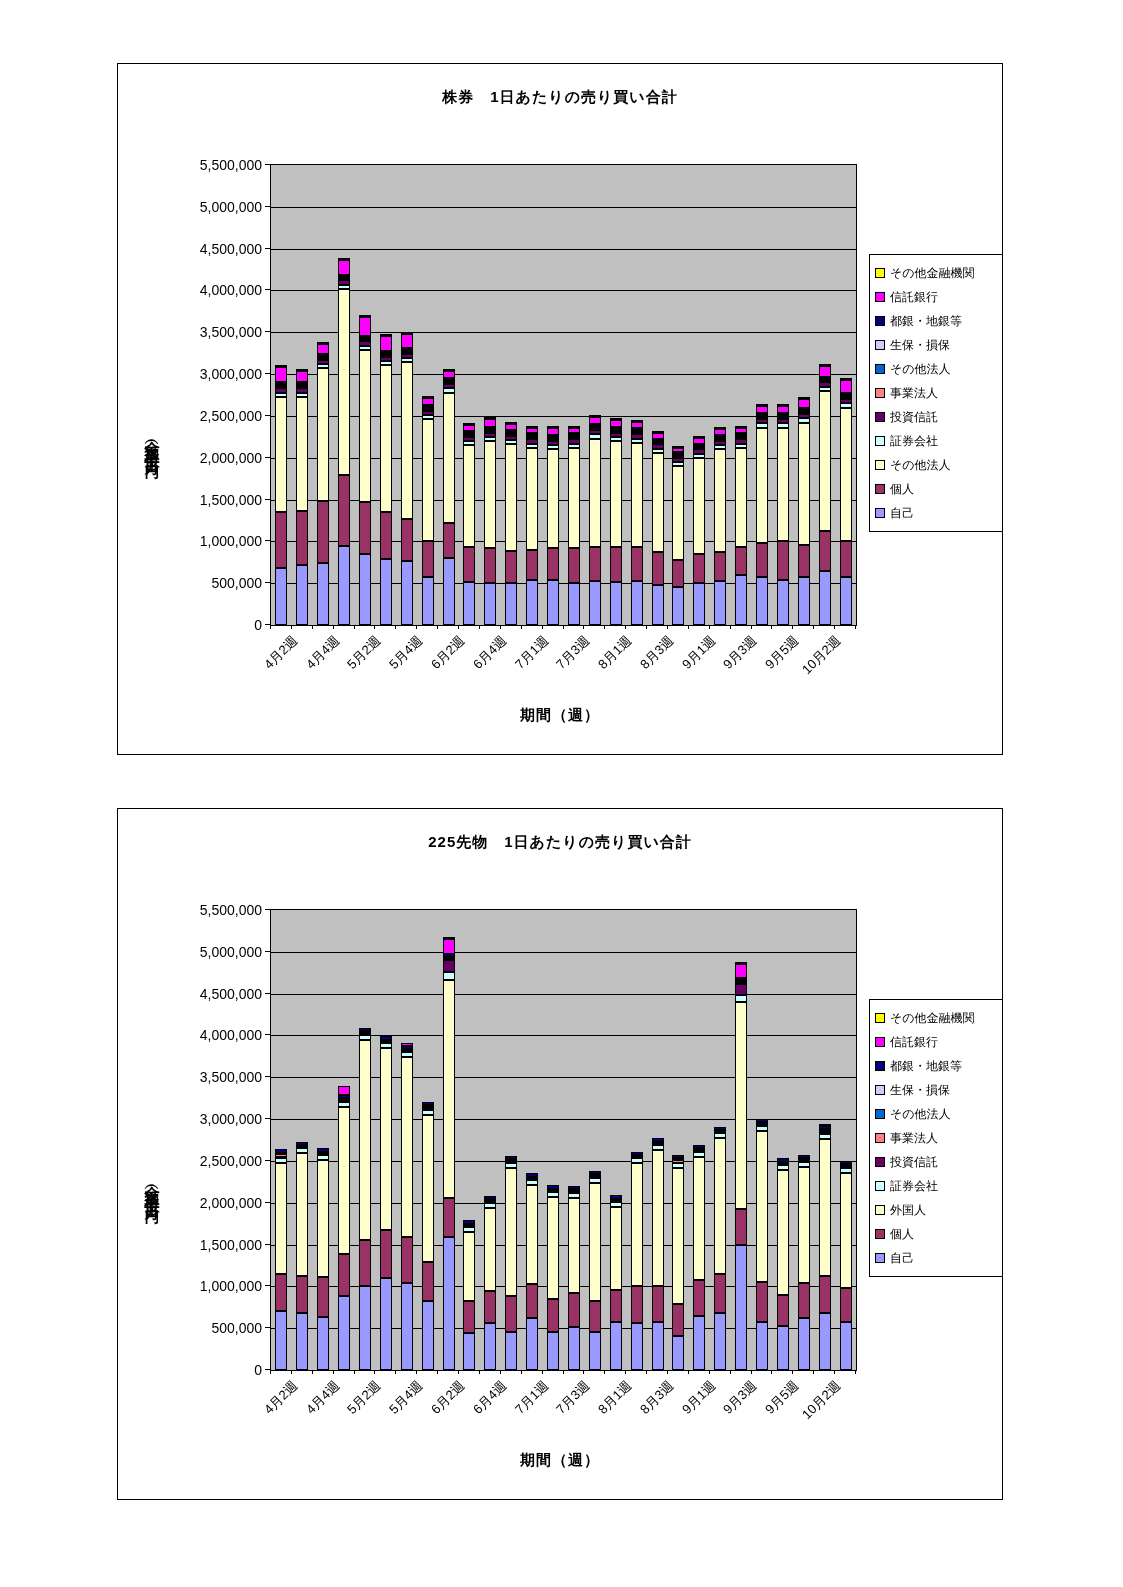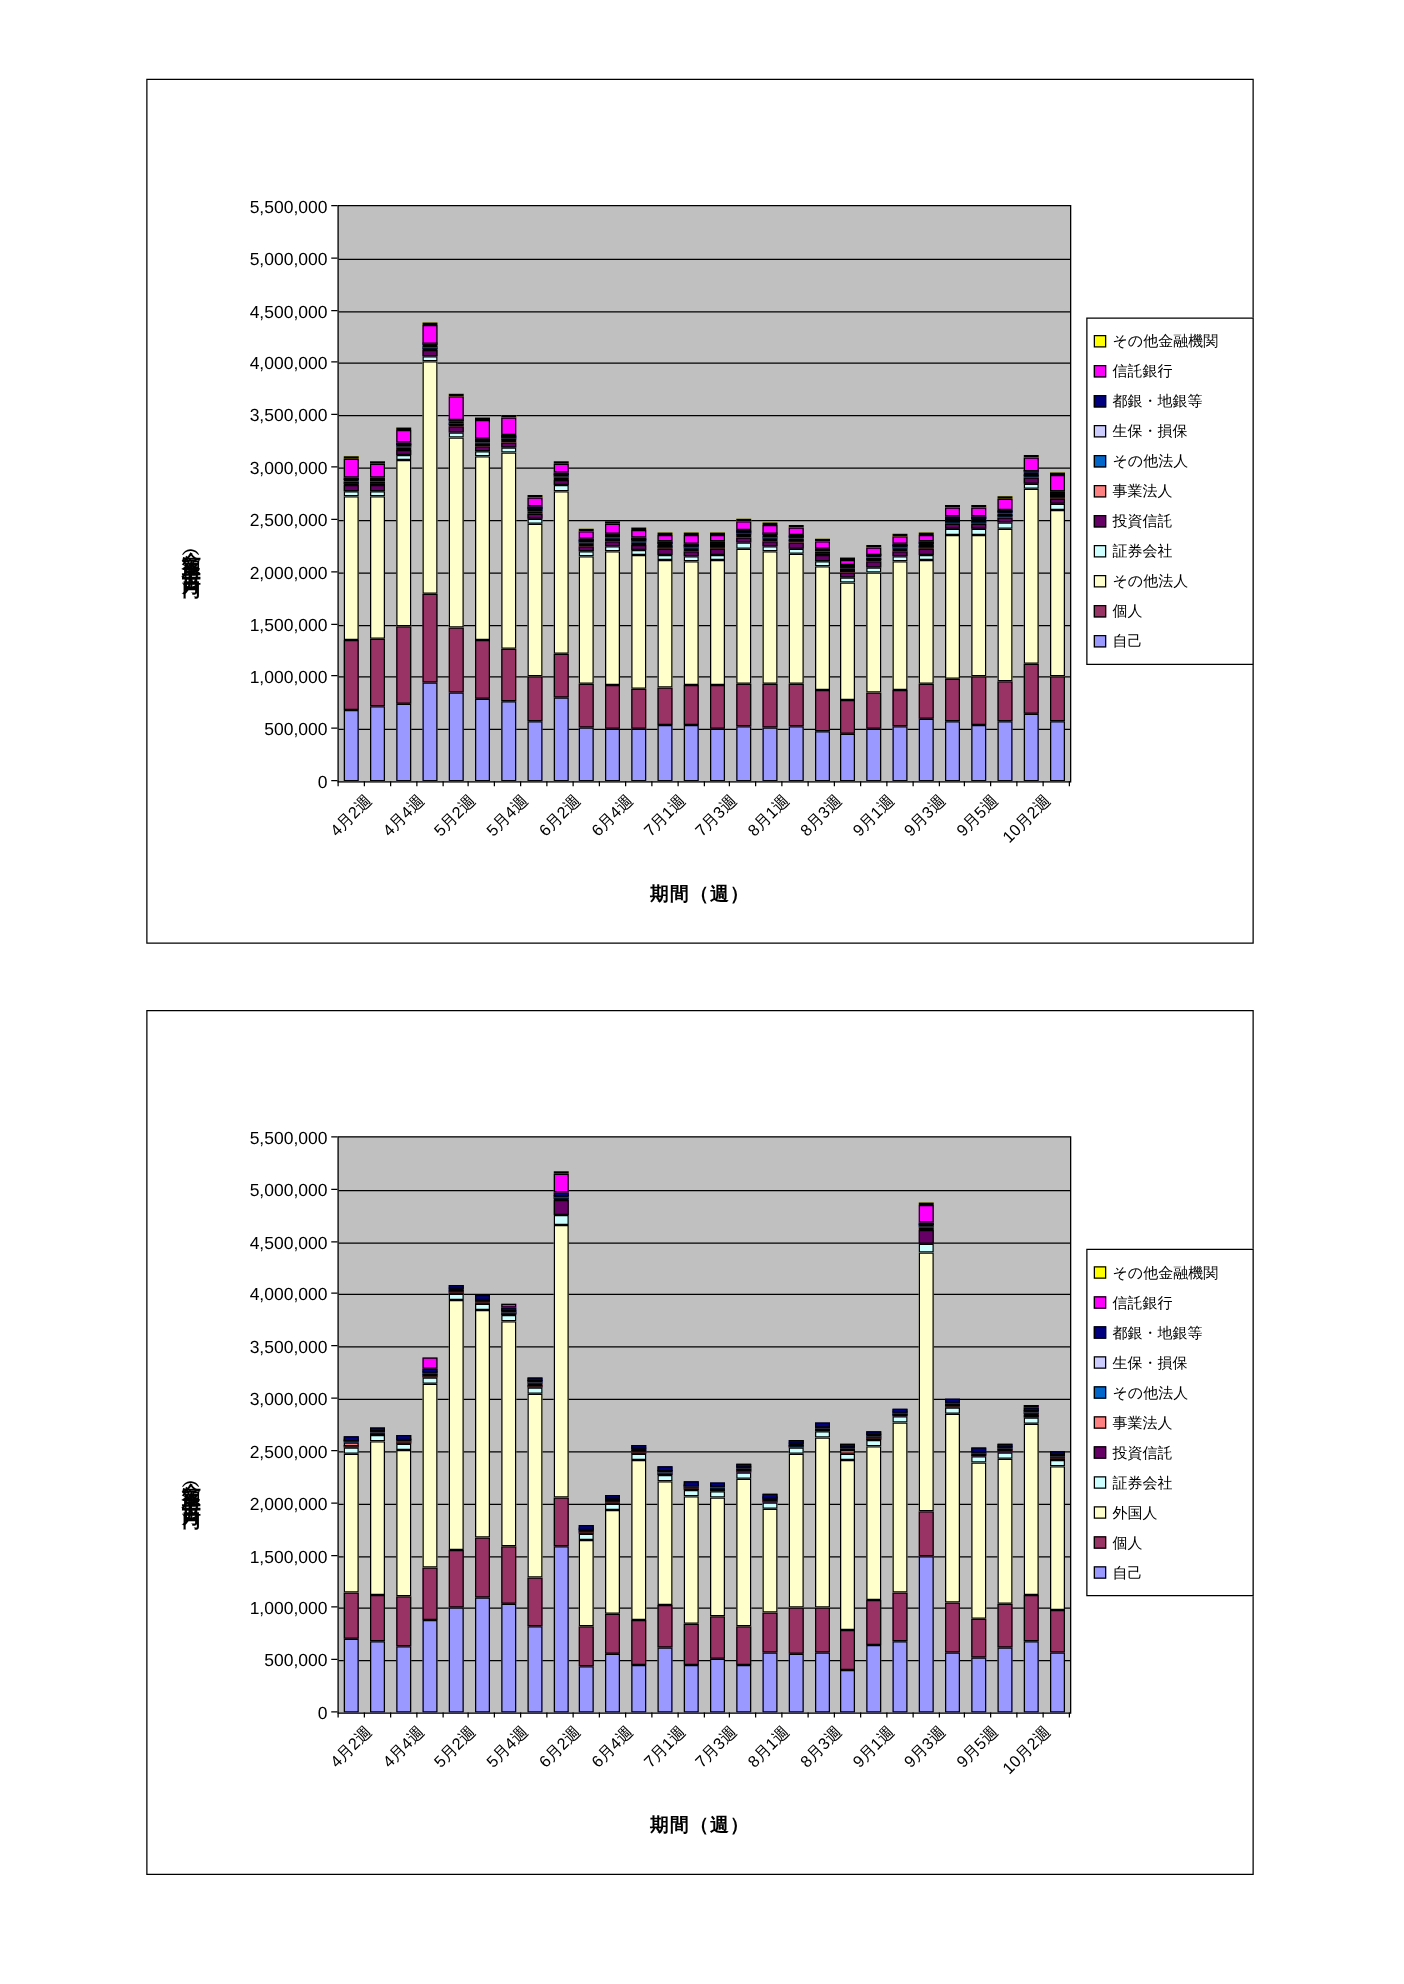--- a/index.html
+++ b/index.html
@@ -43,20 +43,21 @@
     border:1px solid #000;background:#fff;padding:6px 5px;box-sizing:border-box;
   }
   .legend-item{display:flex;align-items:center;height:24px;font-size:12px;white-space:nowrap;}
   .swatch{width:10px;height:10px;border:1px solid #000;margin-right:5px;flex:0 0 10px;box-sizing:border-box;}
   .seg{position:absolute;box-sizing:border-box;border:1px solid #000;}
 </style>
 </head>
 <body>
 
 <div class="chart-box" style="top:63px">
+  <div class="chart-title">株券　1日あたりの売り買い合計</div>
   <div class="y-axis-title">金額（単位・百万円）</div>
   <div class="plot">
       <div class="gridline" style="top: 418.182px;"></div>
       <div class="gridline" style="top: 376.364px;"></div>
       <div class="gridline" style="top: 334.545px;"></div>
       <div class="gridline" style="top: 292.727px;"></div>
       <div class="gridline" style="top: 250.909px;"></div>
       <div class="gridline" style="top: 209.091px;"></div>
       <div class="gridline" style="top: 167.273px;"></div>
       <div class="gridline" style="top: 125.455px;"></div>
@@ -481,20 +482,21 @@
     <div class="x-label" style="left: 383.304px; top: 568px;">7月3週</div>
     <div class="x-label" style="left: 425.089px; top: 568px;">8月1週</div>
     <div class="x-label" style="left: 466.875px; top: 568px;">8月3週</div>
     <div class="x-label" style="left: 508.661px; top: 568px;">9月1週</div>
     <div class="x-label" style="left: 550.446px; top: 568px;">9月3週</div>
     <div class="x-label" style="left: 592.232px; top: 568px;">9月5週</div>
     <div class="x-label" style="left: 634.018px; top: 568px;">10月2週</div>
   </div>
 
 <div class="chart-box" style="top:808px">
+  <div class="chart-title">225先物　1日あたりの売り買い合計</div>
   <div class="y-axis-title">金額（単位・百万円）</div>
   <div class="plot">
       <div class="gridline" style="top: 418.182px;"></div>
       <div class="gridline" style="top: 376.364px;"></div>
       <div class="gridline" style="top: 334.545px;"></div>
       <div class="gridline" style="top: 292.727px;"></div>
       <div class="gridline" style="top: 250.909px;"></div>
       <div class="gridline" style="top: 209.091px;"></div>
       <div class="gridline" style="top: 167.273px;"></div>
       <div class="gridline" style="top: 125.455px;"></div>

